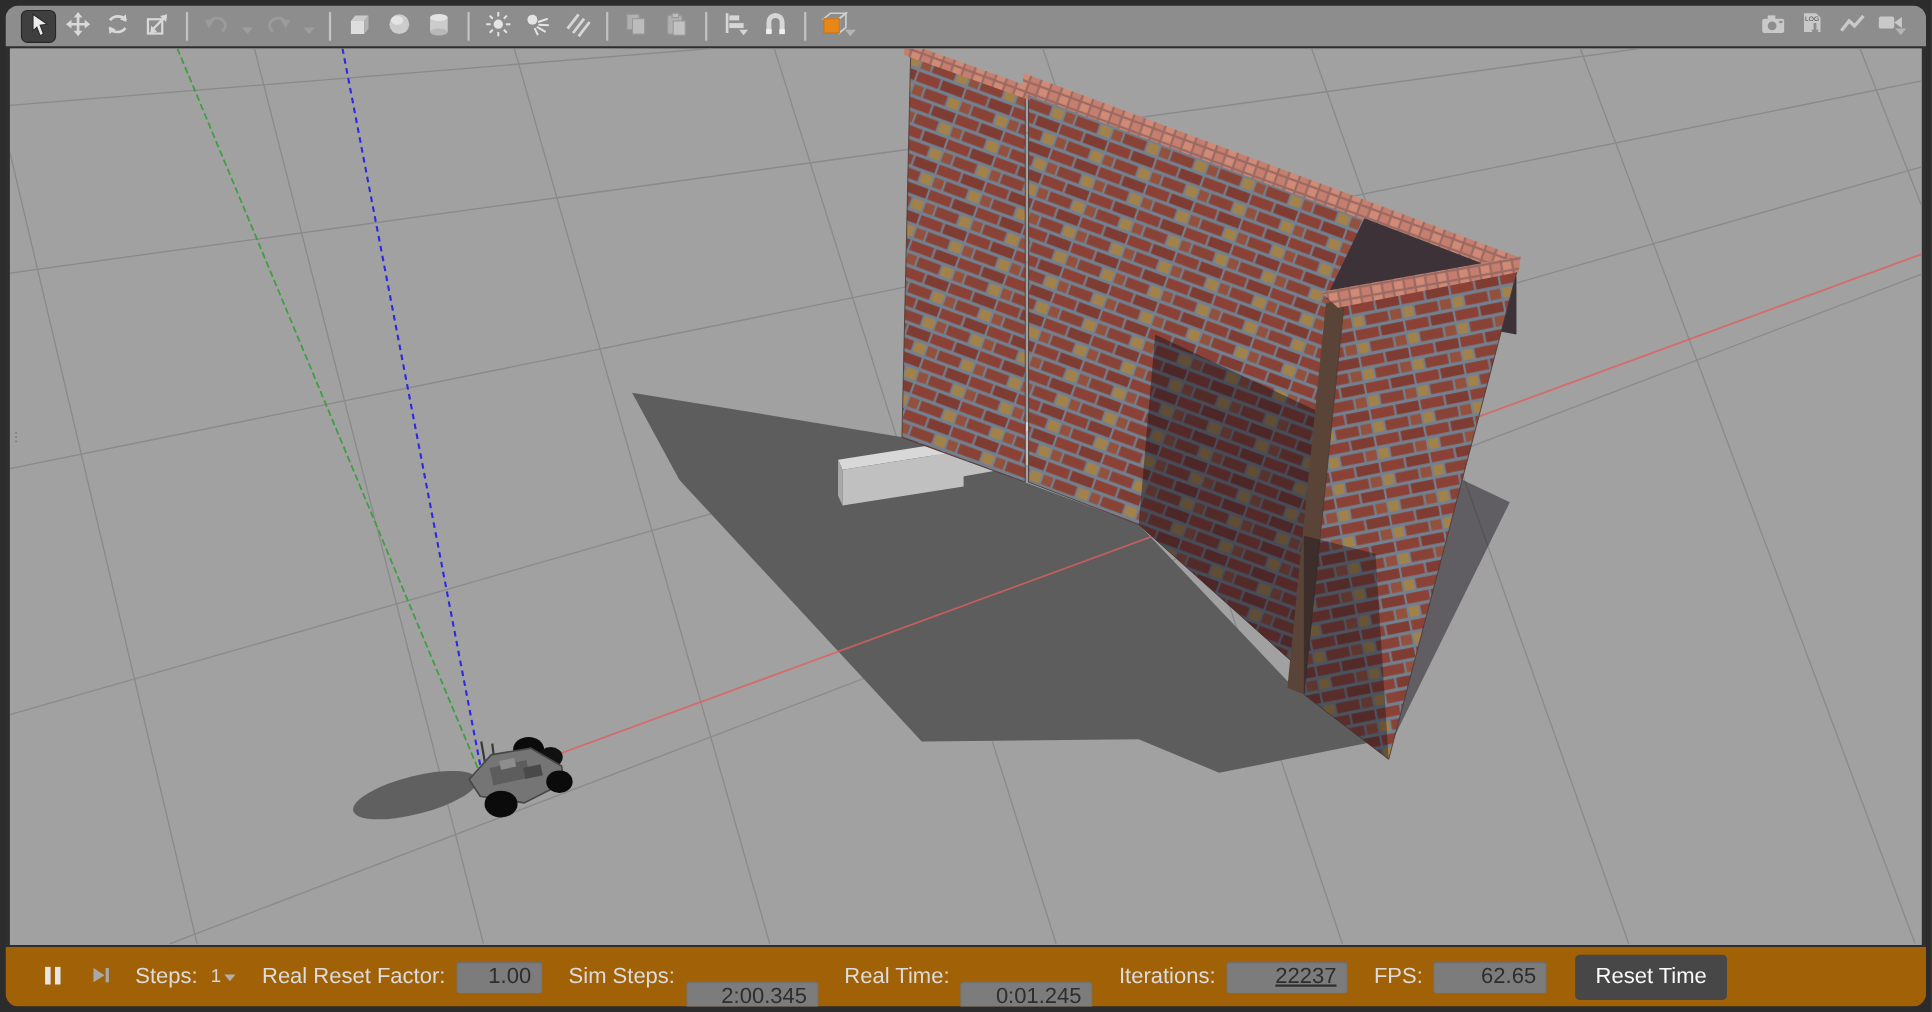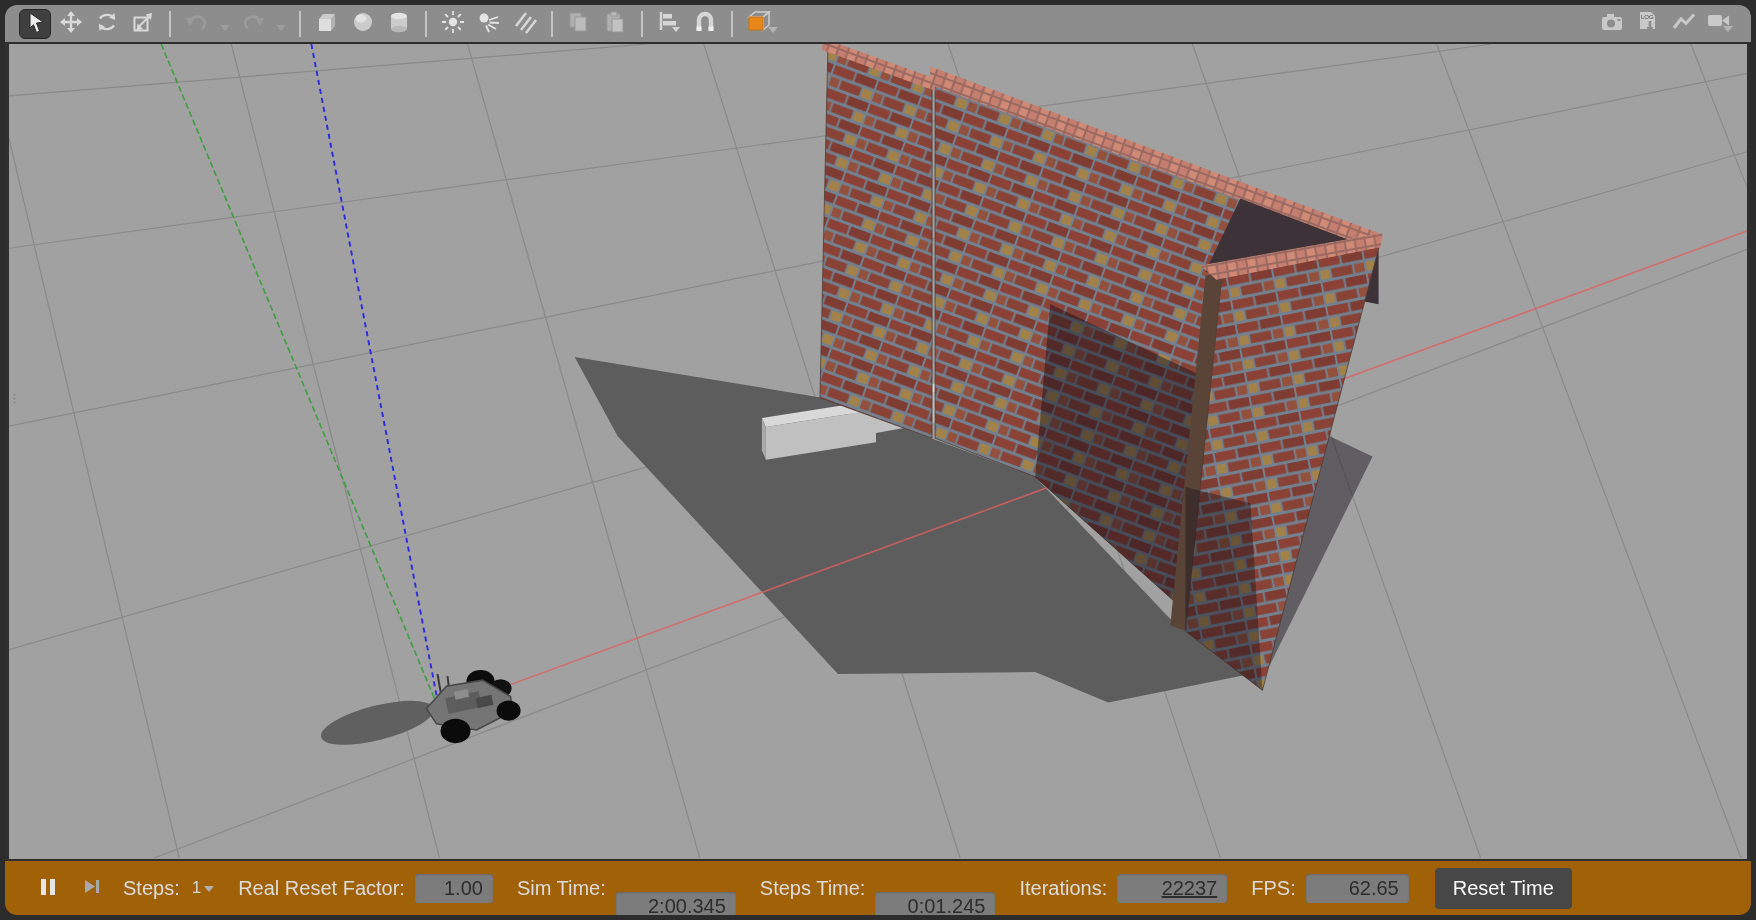--- a/index.html
+++ b/index.html
@@ -402,24 +402,24 @@
 
     <span class="sb-label" style="margin-left:4px">Steps:</span>
     <span class="sb-steps-val">
       <span>1</span>
       <span class="caret"></span>
     </span>
 
     <span class="sb-label">Real Reset Factor:</span>
     <span class="val-box">1.00</span>
 
-    <span class="sb-label">Sim Time:</span>
+    <span class="sb-label">Sim Steps:</span>
     <span class="val-box w-sim">2:00.345</span>
 
-    <span class="sb-label">Steps Time:</span>
+    <span class="sb-label">Real Time:</span>
     <span class="val-box w-sim">0:01.245</span>
 
     <span class="sb-label">Iterations:</span>
     <span class="val-box w-iter">22237</span>
 
     <span class="sb-label">FPS:</span>
     <span class="val-box w-fps">62.65</span>
 
     <button class="reset-btn mr-right">Reset Time</button>
   </div>

